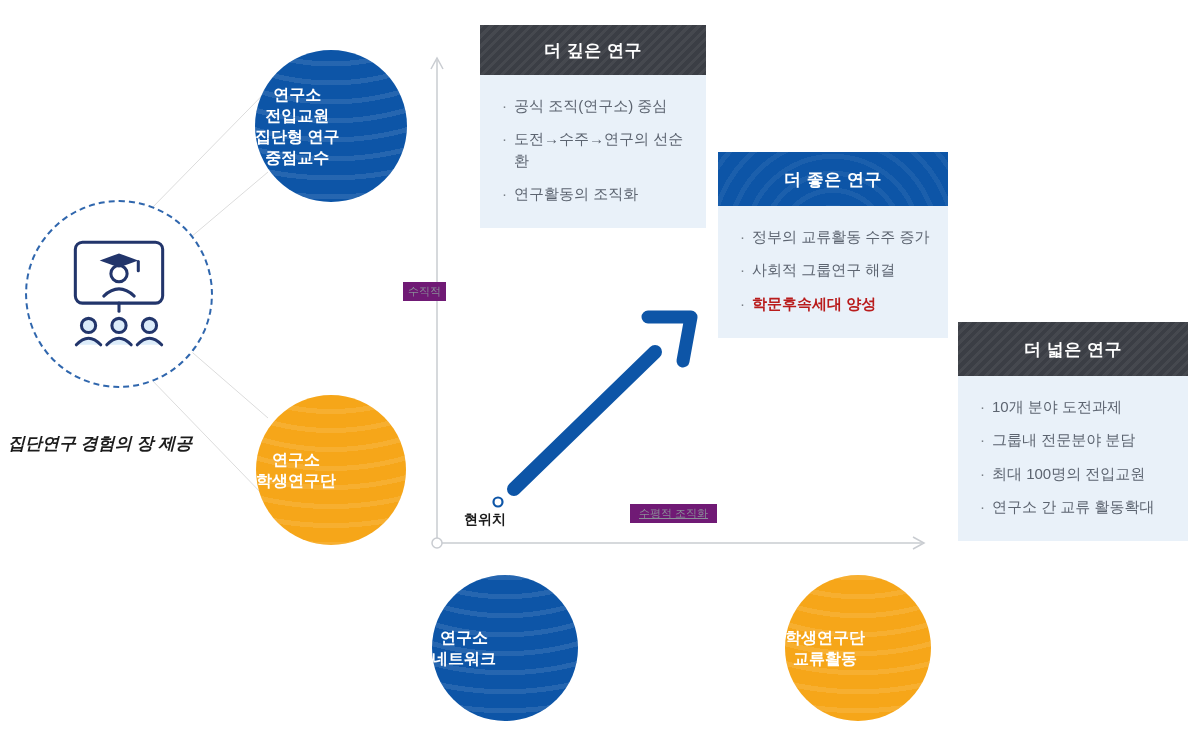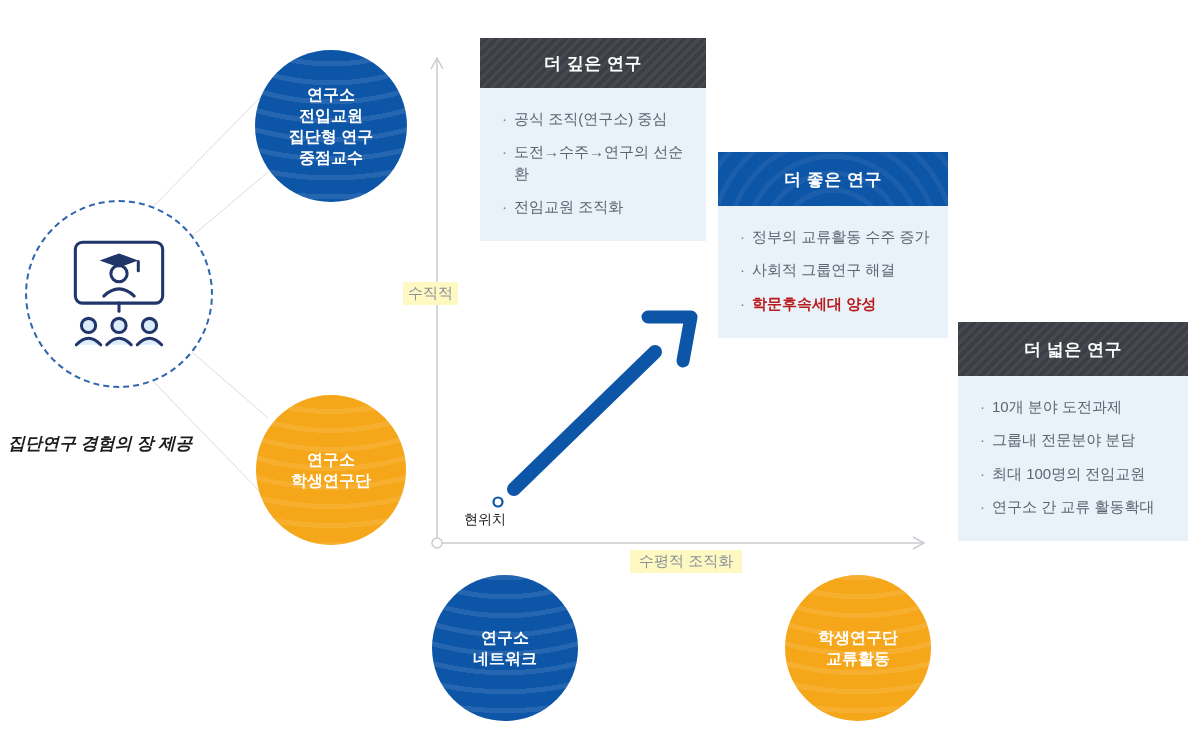--- a/index.html
+++ b/index.html
@@ -4,21 +4,21 @@
 <style>
   * { margin:0; padding:0; box-sizing:border-box; }
   html,body { width:1204px; height:744px; background:#fff;
     font-family:"Liberation Sans","DejaVu Sans",sans-serif; }
   .canvas { position:relative; width:1204px; height:744px; background:#fff; overflow:hidden; }
 
   .layer-svg { position:absolute; left:0; top:0; width:1204px; height:744px; pointer-events:none; }
 
   
   .circle { position:absolute; border-radius:50%; display:flex; align-items:center;
-    justify-content:center; text-align:center; color:#fff; font-weight:700; overflow:hidden; }
+    justify-content:flex-start; text-align:center; color:#fff; font-weight:700; overflow:hidden; }
   .circle::before { content:""; position:absolute; inset:0; border-radius:50%;
     background:repeating-radial-gradient(circle at 50% -130%,
       rgba(255,255,255,0.10) 0 5px, rgba(255,255,255,0) 5px 19px); }
   .circle .lbl { position:relative; z-index:1; white-space:pre-line; font-size:16px; line-height:1.32; }
   .c-darkblue { background:#0d55a7; }
   .c-lightblue { background:#1ea7e8; }
   .c-orange { background:#f6a619; }
 
   .pos-m1 { left:255px; top:50px;  width:152px; height:152px; }
   .pos-m2 { left:266px; top:231px; width:128px; height:128px; }
@@ -43,30 +43,30 @@
   .hdr-blue { background-color:#0d55a7;
     background-image:repeating-radial-gradient(circle at 50% 170%, rgba(255,255,255,0.06) 0 5px, rgba(255,255,255,0) 5px 17px); }
   .card-body { background:#e9f1f9; padding:20px 14px 24px 22px; }
   .card-body ul { list-style:none; }
   .card-body li { display:flex; gap:7px; font-size:15px; color:#5c6470;
     line-height:1.42; margin-bottom:12px; }
   .card-body li:last-child { margin-bottom:0; }
   .card-body .dot { color:#7a8088; flex:0 0 auto; }
   .card-body .hl { color:#b91c1c; font-weight:700; }
   .pos-card1 { left:480px; top:25px;  width:226px; }
-  .pos-card1 .card-header { height:50px;margin-top:13px; }
+  .pos-card1 .card-header { height:50px; }
   .pos-card2 { left:718px; top:152px; width:230px; }
   .pos-card3 { left:958px; top:322px; width:230px;border-radius:13px; }
 
   
-  .axis-label { position:absolute; color:#8a8f98; font-size:15px; background:#fef9c3; }
+  .axis-label { position:absolute; color:#8a8f98; font-size:11px; background:#701a75; }
   .lbl-vertical { left:403px; top:282px; padding:2px 5px; }
-  .lbl-horizontal { left:630px; top:550px; padding:2px 9px; }
+  .lbl-horizontal { left:630px; top:504px; padding:2px 9px;text-decoration:underline; }
   .lbl-current { position:absolute; left:464px; top:511px; font-size:14px;
-    font-weight:400; color:#1b1b1b; }
+    font-weight:700; color:#1b1b1b; }
 </style>
 </head>
 <body>
 
 <div class="canvas">
 
   <svg class="layer-svg" viewBox="0 0 1204 744">
     <g stroke="#dcdcdc" stroke-width="1">
       <line x1="148" y1="212" x2="295" y2="62"></line>
       <line x1="178" y1="248" x2="268" y2="172"></line>
@@ -129,21 +129,21 @@
           <li>
             <span class="dot">·</span>
             <span>공식 조직(연구소) 중심</span>
           </li>
           <li>
             <span class="dot">·</span>
             <span>도전→수주→연구의 선순환</span>
           </li>
           <li>
             <span class="dot">·</span>
-            <span>전임교원 조직화</span>
+            <span>연구활동의 조직화</span>
           </li>
         </ul>
     </div>
   </div>
   <div class="card pos-card2">
     <div class="card-header hdr-blue">더 좋은 연구</div>
     <div class="card-body">
       <ul>
           <li>
             <span class="dot">·</span>
@@ -167,21 +167,21 @@
           <li>
             <span class="dot">·</span>
             <span>10개 분야 도전과제</span>
           </li>
           <li>
             <span class="dot">·</span>
             <span>그룹내 전문분야 분담</span>
           </li>
           <li>
             <span class="dot">·</span>
-            <span>최대 100명의 전임교원</span>
+            <span>최대 100명의 전입교원</span>
           </li>
           <li>
             <span class="dot">·</span>
             <span>연구소 간 교류 활동확대</span>
           </li>
         </ul>
     </div>
   </div>
 
   <div class="circle c-darkblue pos-b1">

